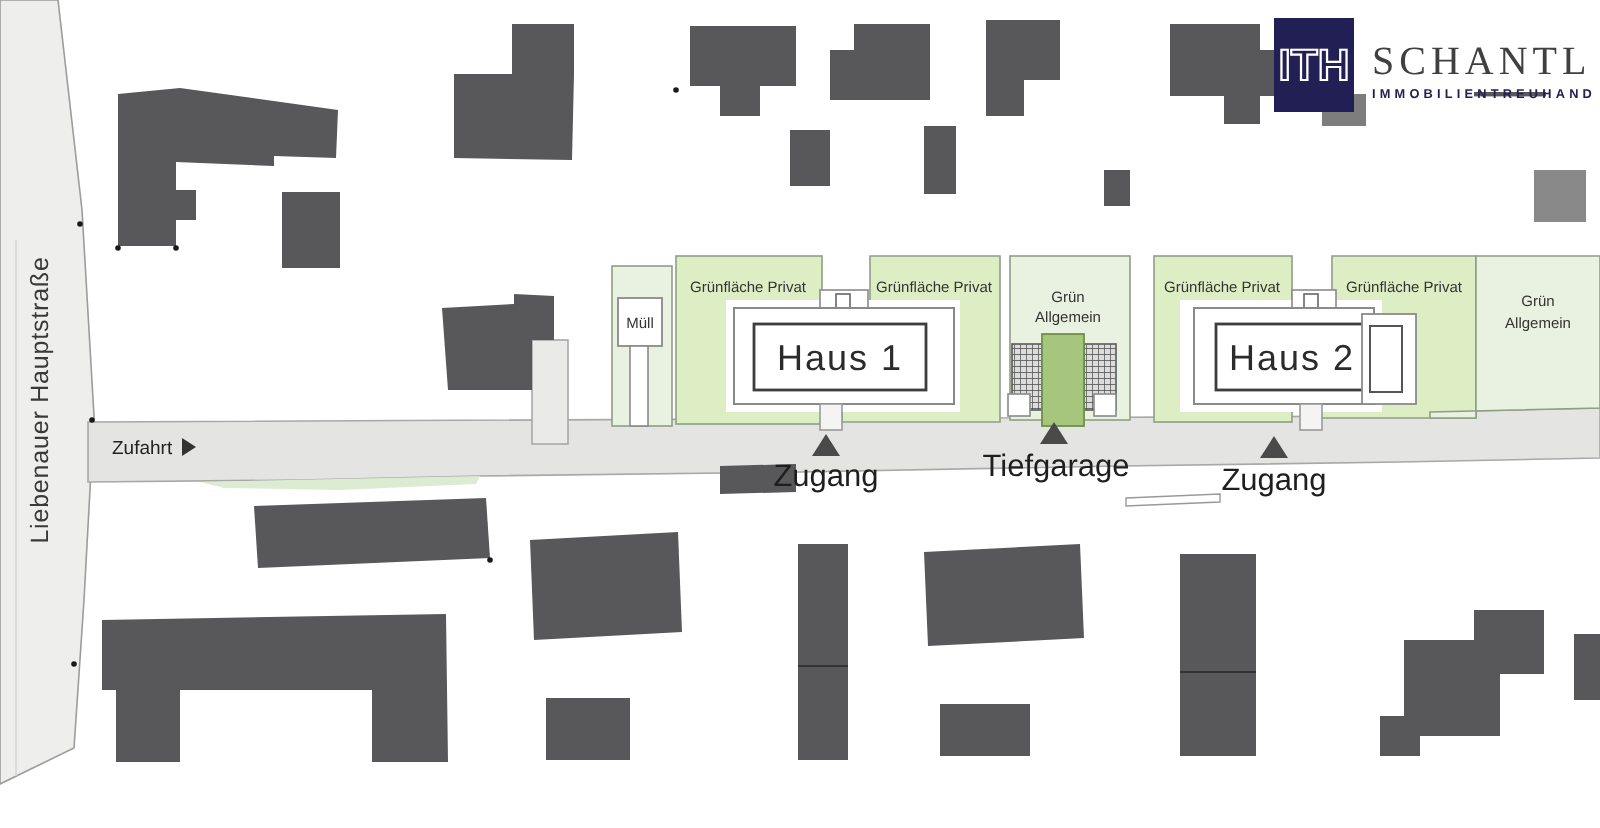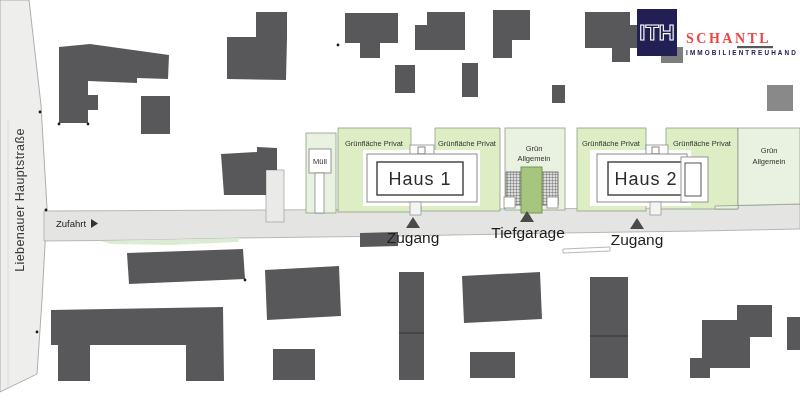--- a/index.html
+++ b/index.html
@@ -1,23 +1,23 @@
 <!DOCTYPE html>
 <html><head>
 <meta charset="utf-8">
 <style>
   html,body{margin:0;padding:0;background:#fff;}
   .stage{position:relative;width:800px;height:414px;background:#ffffff;overflow:hidden;
          font-family:"Liberation Sans",sans-serif;}
   .stage svg{position:absolute;left:0;top:0;}
-  .logo{position:absolute;left:637px;top:9px;display:flex;align-items:flex-end;gap:9px;}
+  .logo{position:absolute;left:637px;top:9px;display:flex;align-items:center;gap:9px;}
   .logo-mark{width:40px;height:47px;background:#221f54;display:flex;align-items:center;justify-content:center;}
   .logo-text{display:flex;flex-direction:column;margin-top:7px;}
-  .logo-name{font-family:"Liberation Serif",serif;font-weight:700;font-size:14px;line-height:1;
-             letter-spacing:2.5px;color:#ef4444;white-space:nowrap;}
+  .logo-name{font-family:"Liberation Serif",serif;font-weight:400;font-size:20px;line-height:1;
+             letter-spacing:2.5px;color:#404040;white-space:nowrap;}
   .logo-sub{font-size:6.4px;font-weight:700;letter-spacing:2.1px;color:#232050;margin-top:3px;white-space:nowrap;}
 </style>
 </head>
 <body>
 
 <div class="stage">
 
 <svg width="800" height="414" viewBox="0 0 800 414">
   <defs>
     <pattern id="hatch" width="3" height="3" patternUnits="userSpaceOnUse">

